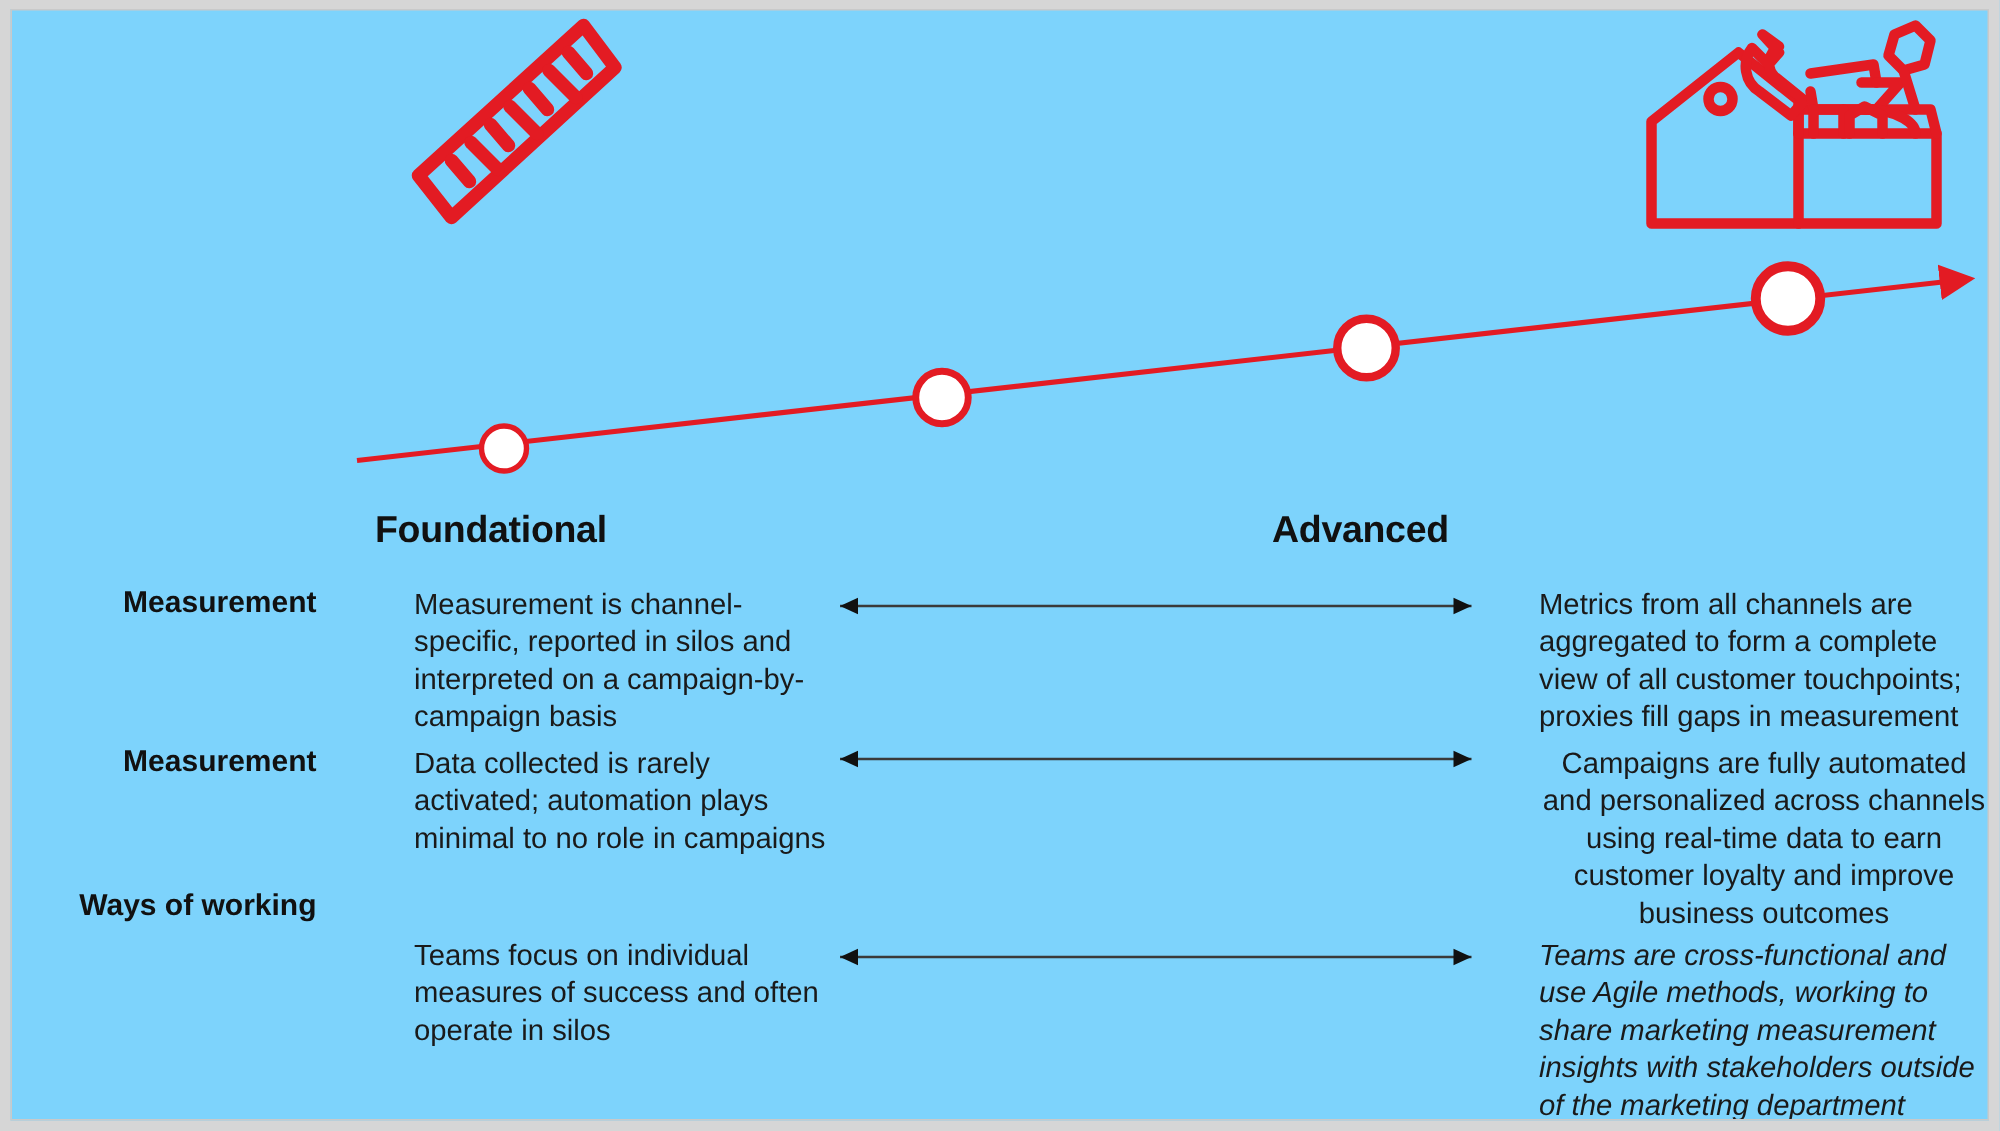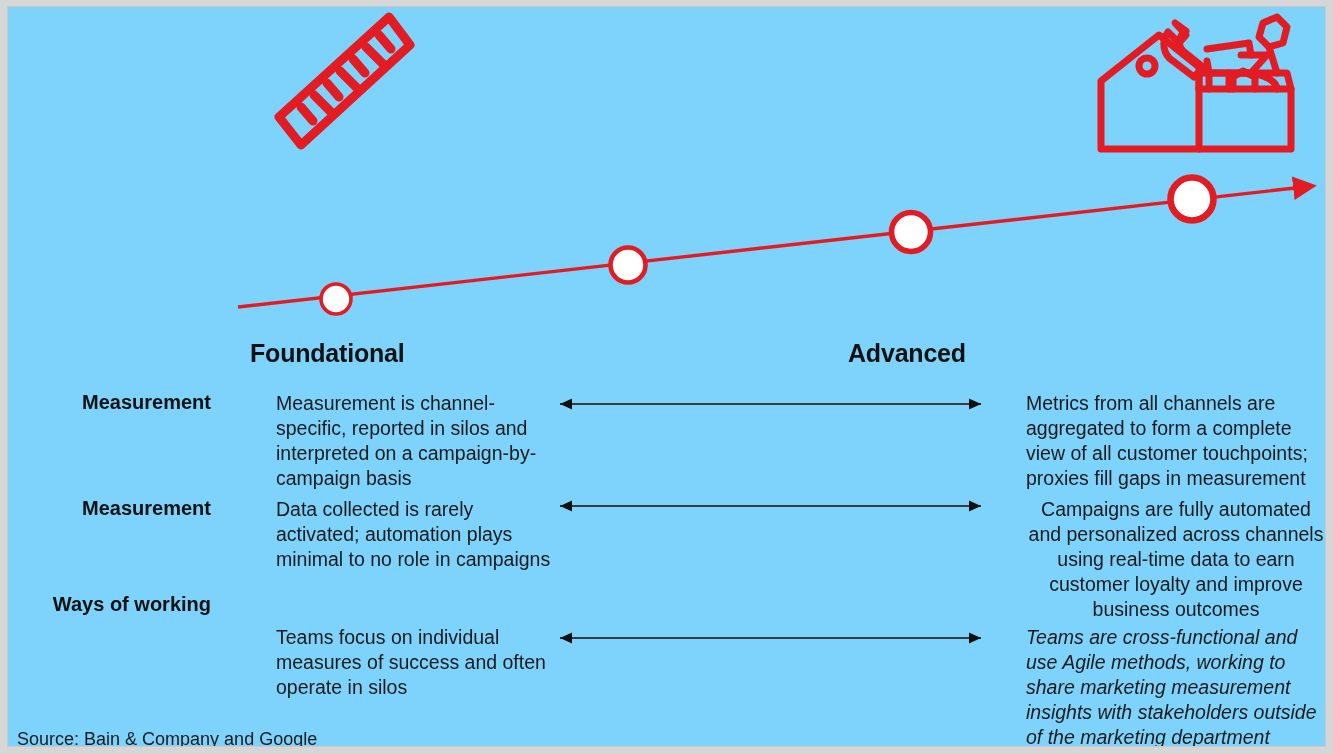--- a/index.html
+++ b/index.html
@@ -202,15 +202,14 @@
 
   <div class="row-label" id="label-2">Ways of working</div>
   <div class="cell-text cell-left" id="left-2">Teams focus on individual measures of success and often operate in silos</div>
   <svg class="span-arrow" id="arrow-2" viewBox="0 0 445 14" width="445" height="14">
     <line x1="12" y1="7" x2="433" y2="7" stroke="#3a3a3a" stroke-width="1.8"></line>
     <path d="M 12 7 L 24 1.5 L 24 12.5 Z" fill="#111111"></path>
     <path d="M 433 7 L 421 1.5 L 421 12.5 Z" fill="#111111"></path>
   </svg>
   <div class="cell-text cell-right" id="right-2">Teams are cross-functional and use Agile methods, working to share marketing measurement insights with stakeholders outside of the marketing department</div>
 
-  <div id="source-note">Source: Bain &amp; Company and Google</div>
 
 </div>
 
 </body></html>

